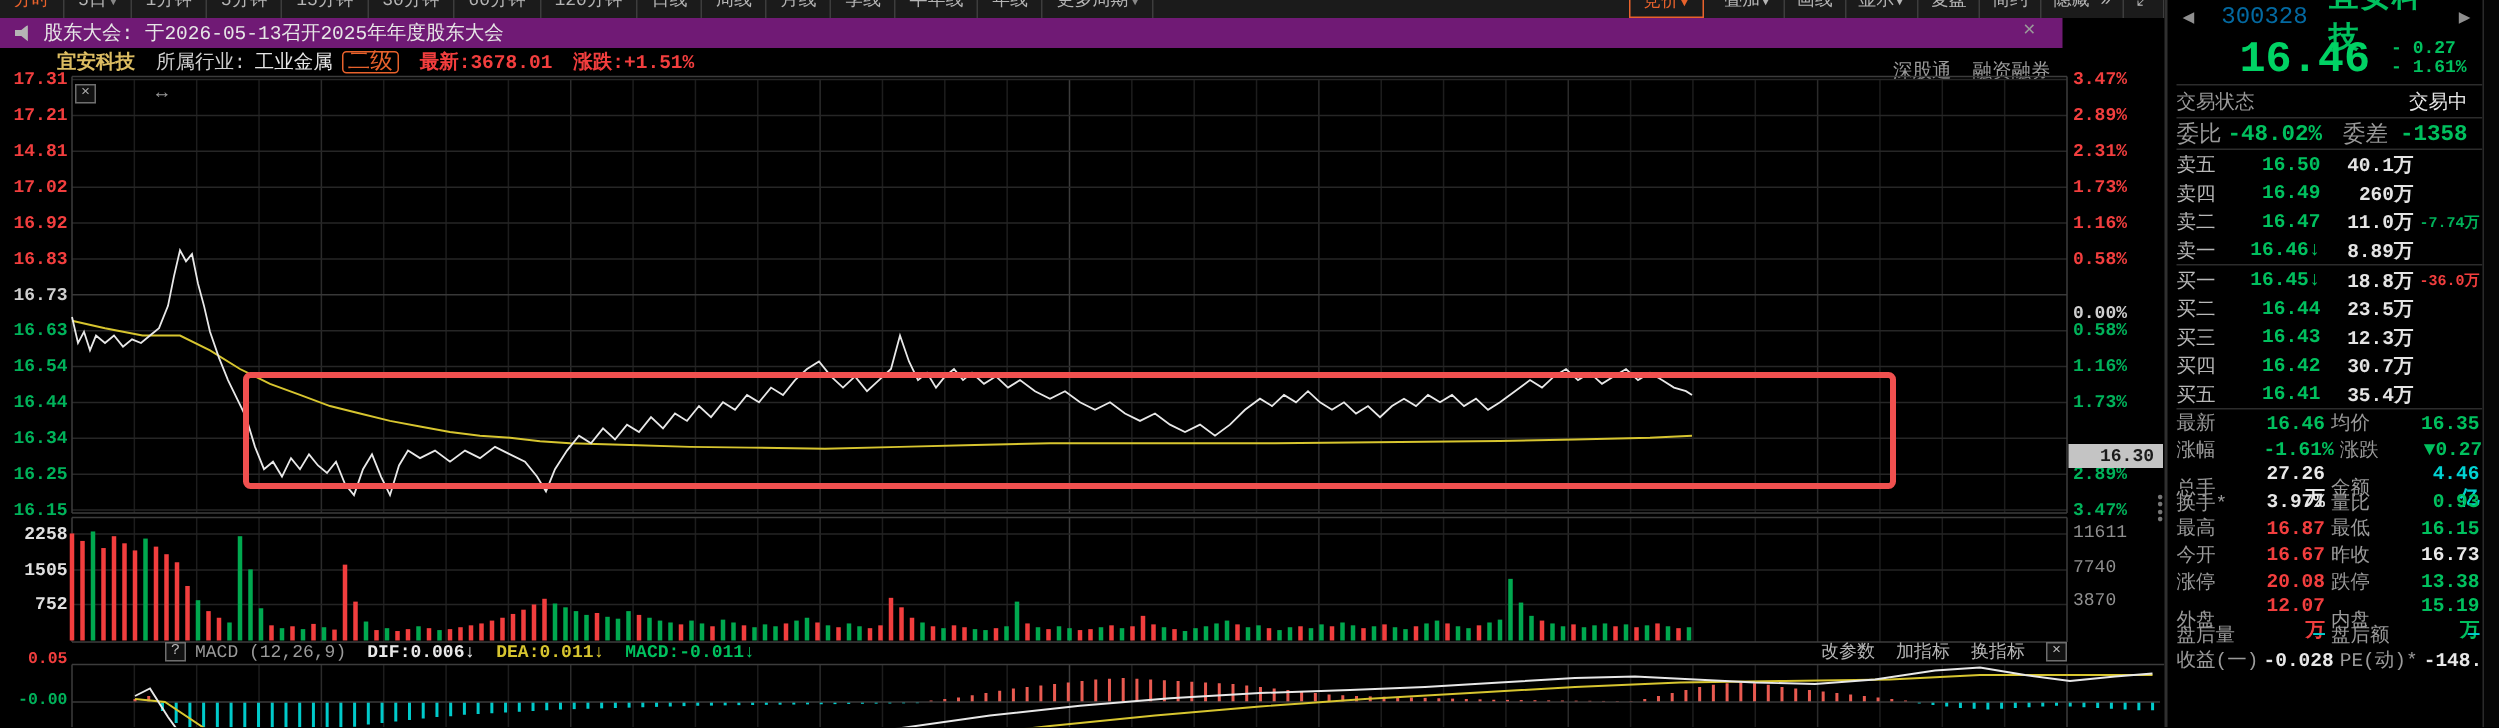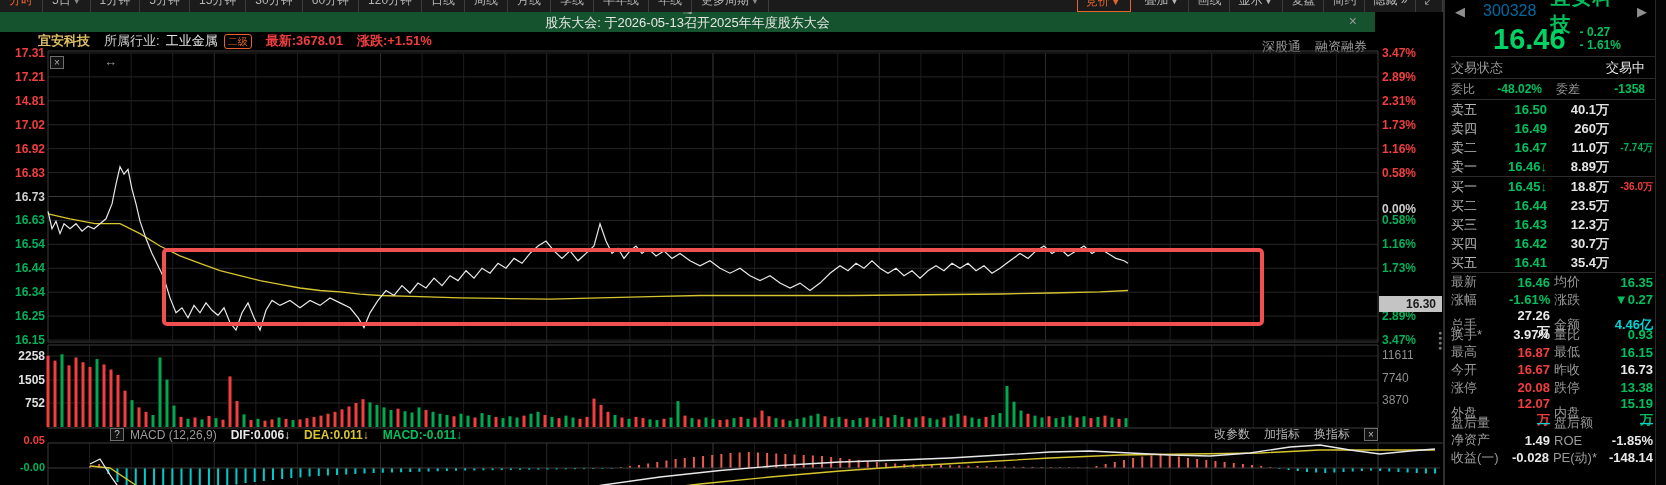--- a/index.html
+++ b/index.html
@@ -1,38 +1,38 @@
 <!DOCTYPE html>
 <html><head>
 <meta charset="utf-8">
 <style>
   html,body{margin:0;padding:0;background:#000;}
   *{box-sizing:border-box;}
   .screen{position:relative;width:1666px;height:485px;background:#000;overflow:hidden;
-    font-family:Liberation Sans, sans-serif;color:#ddd;}
+    font-family:Liberation Mono, monospace;color:#ddd;}
   
   .toolbar{position:absolute;top:0;left:0;width:1443px;height:12px;background:#1b1b1b;overflow:hidden;}
   .toolbar-row{display:flex;align-items:center;height:26px;margin-top:-14px;font-size:12px;color:#b5b5b5;white-space:nowrap;}
   .tab{padding:0 9px;height:26px;line-height:28px;border-right:1px solid #3d3d3d;cursor:default;}
   .tab.active{color:#e8622c;}
   .tab .caret{font-size:8px;color:#888;margin-left:2px;}
   .tb-right{margin-left:auto;display:flex;align-items:center;}
   .tbtn{padding:0 8px;height:26px;line-height:28px;border-right:1px solid #3d3d3d;}
   .tbtn.accent{color:#e8622c;border:1px solid #e8622c;margin-right:6px;}
   
-  .notice{position:absolute;top:12px;left:0;width:1375px;height:20px;background:#14532d;display:flex;align-items:center;font-size:13px;color:#e6e6e6;flex-direction:column;}
+  .notice{position:absolute;top:12px;left:0;width:1375px;height:20px;background:#701a75;display:flex;align-items:center;font-size:13px;color:#e6e6e6;}
   .spk{width:11px;height:11px;margin:0 8px 0 10px;background:#b5b5b5;
     clip-path:polygon(0 32%,38% 32%,78% 0,78% 100%,38% 68%,0 68%);}
   .notice-close{position:absolute;right:18px;top:1px;color:#9a9a9a;font-size:14px;cursor:default;}
   
   .infobar{position:absolute;top:32px;left:0;width:1378px;height:18px;display:flex;align-items:center;font-size:13px;}
   .infobar .name{color:#dcbd62;font-weight:bold;margin-left:38px;}
   .infobar .lbl{color:#cfcfcf;margin-left:14px;}
   .infobar .ind{color:#e6e6e6;margin-left:6px;}
-  .badge{border:1px solid #e8622c;color:#e8622c;font-size:10px;line-height:13px;padding:0 3px;border-radius:3px;margin-left:6px;}
+  .badge{border:1px solid #e8622c;color:#e8622c;font-size:15px;line-height:13px;padding:0 3px;border-radius:3px;margin-left:6px;}
   .infobar .red{color:#f23e3e;font-weight:bold;margin-left:14px;}
   .info-links{position:absolute;top:38px;left:1262px;font-size:13px;color:#9a9a9a;display:flex;gap:14px;}
   
   .axis-label{position:absolute;width:45px;text-align:right;font-size:12px;font-weight:bold;line-height:14px;}
   .axis-label.left{left:0;}
   .pct-label{position:absolute;left:1382px;width:58px;text-align:left;font-size:12px;font-weight:bold;line-height:14px;}
   .c-r{color:#f23e3e;} .c-g{color:#00b25a;} .c-w{color:#cfcfcf;}
   .vol-label-l{position:absolute;left:0;width:45px;text-align:right;font-size:12px;font-weight:bold;color:#e0e0e0;line-height:14px;}
   .vol-label-r{position:absolute;left:1382px;font-size:12px;color:#8f8f8f;line-height:14px;}
   .price-tag{position:absolute;left:1379px;width:63px;height:16px;background:#c4c4c4;color:#1a1a1a;
@@ -57,21 +57,21 @@
   .p-head .code{color:#0369a1;font-size:16px;margin:0 14px 0 14px;}
   .p-head .pname{color:#00c05e;font-size:20px;font-weight:bold;letter-spacing:1px;}
   .p-head .nav.next{margin-left:auto;margin-right:4px;}
   .p-price{display:flex;align-items:center;height:34px;}
   .p-price .big{color:#00d264;font-size:29px;font-weight:bold;margin-left:42px;}
   .p-price .deltas{margin-left:14px;display:flex;flex-direction:column;line-height:13px;}
   .p-price .deltas span{color:#00c05e;font-size:12px;font-weight:bold;}
   .p-status{display:flex;align-items:center;height:22px;border-top:1px solid #2c2c2c;font-size:13px;}
   .p-status .l{color:#9a9a9a;}
   .p-status .v{margin-left:auto;margin-right:10px;color:#e8e8e8;}
-  .p-weibi{display:grid;grid-template-columns:34px 1fr 36px 1fr;align-items:center;height:21px;border-top:1px solid #2c2c2c;font-size:12px;}
+  .p-weibi{display:grid;grid-template-columns:34px 1fr 36px 1fr;align-items:center;height:21px;border-top:1px solid #2c2c2c;font-size:15px;}
   .p-weibi .l{color:#9a9a9a;}
   .p-weibi .v{text-align:right;font-weight:bold;color:#00c05e;padding-right:10px;}
   .orders{border-top:1px solid #2c2c2c;}
   .order-row{display:grid;grid-template-columns:34px 1fr 1fr 46px;align-items:center;height:19px;font-size:13px;}
   .order-row .ol{color:#b8b8b8;}
   .order-row .op{text-align:right;color:#00c05e;font-weight:bold;}
   .order-row .ov{text-align:right;color:#e4e4e4;font-weight:bold;}
   .order-row .od{text-align:right;font-size:10px;font-weight:bold;padding-right:2px;}
   .stats{border-top:1px solid #2c2c2c;}
   .stat-row{display:grid;grid-template-columns:58px 1fr 56px 1fr;align-items:center;height:17.6px;font-size:13px;}
@@ -761,26 +761,20 @@
           <span class="l">内盘</span>
           <span class="v g">15.19万</span>
         </div>
         <div class="stat-row">
           <span class="l">盘后量</span>
           <span class="v v1 c">—</span>
           <span class="l">盘后额</span>
           <span class="v c">—</span>
         </div>
         <div class="stat-row">
-          <span class="l">净资产</span>
-          <span class="v v1 w">1.49</span>
-          <span class="l">ROE</span>
-          <span class="v w">-1.85%</span>
-        </div>
-        <div class="stat-row">
           <span class="l">收益(一)</span>
           <span class="v v1 w">-0.028</span>
           <span class="l">PE(动)*</span>
           <span class="v w">-148.14</span>
         </div>
       </div>
   </div>
   <div class="drag-dots">●<br>●<br>●<br>●</div>
   <div class="sliver"></div>
 </div>

